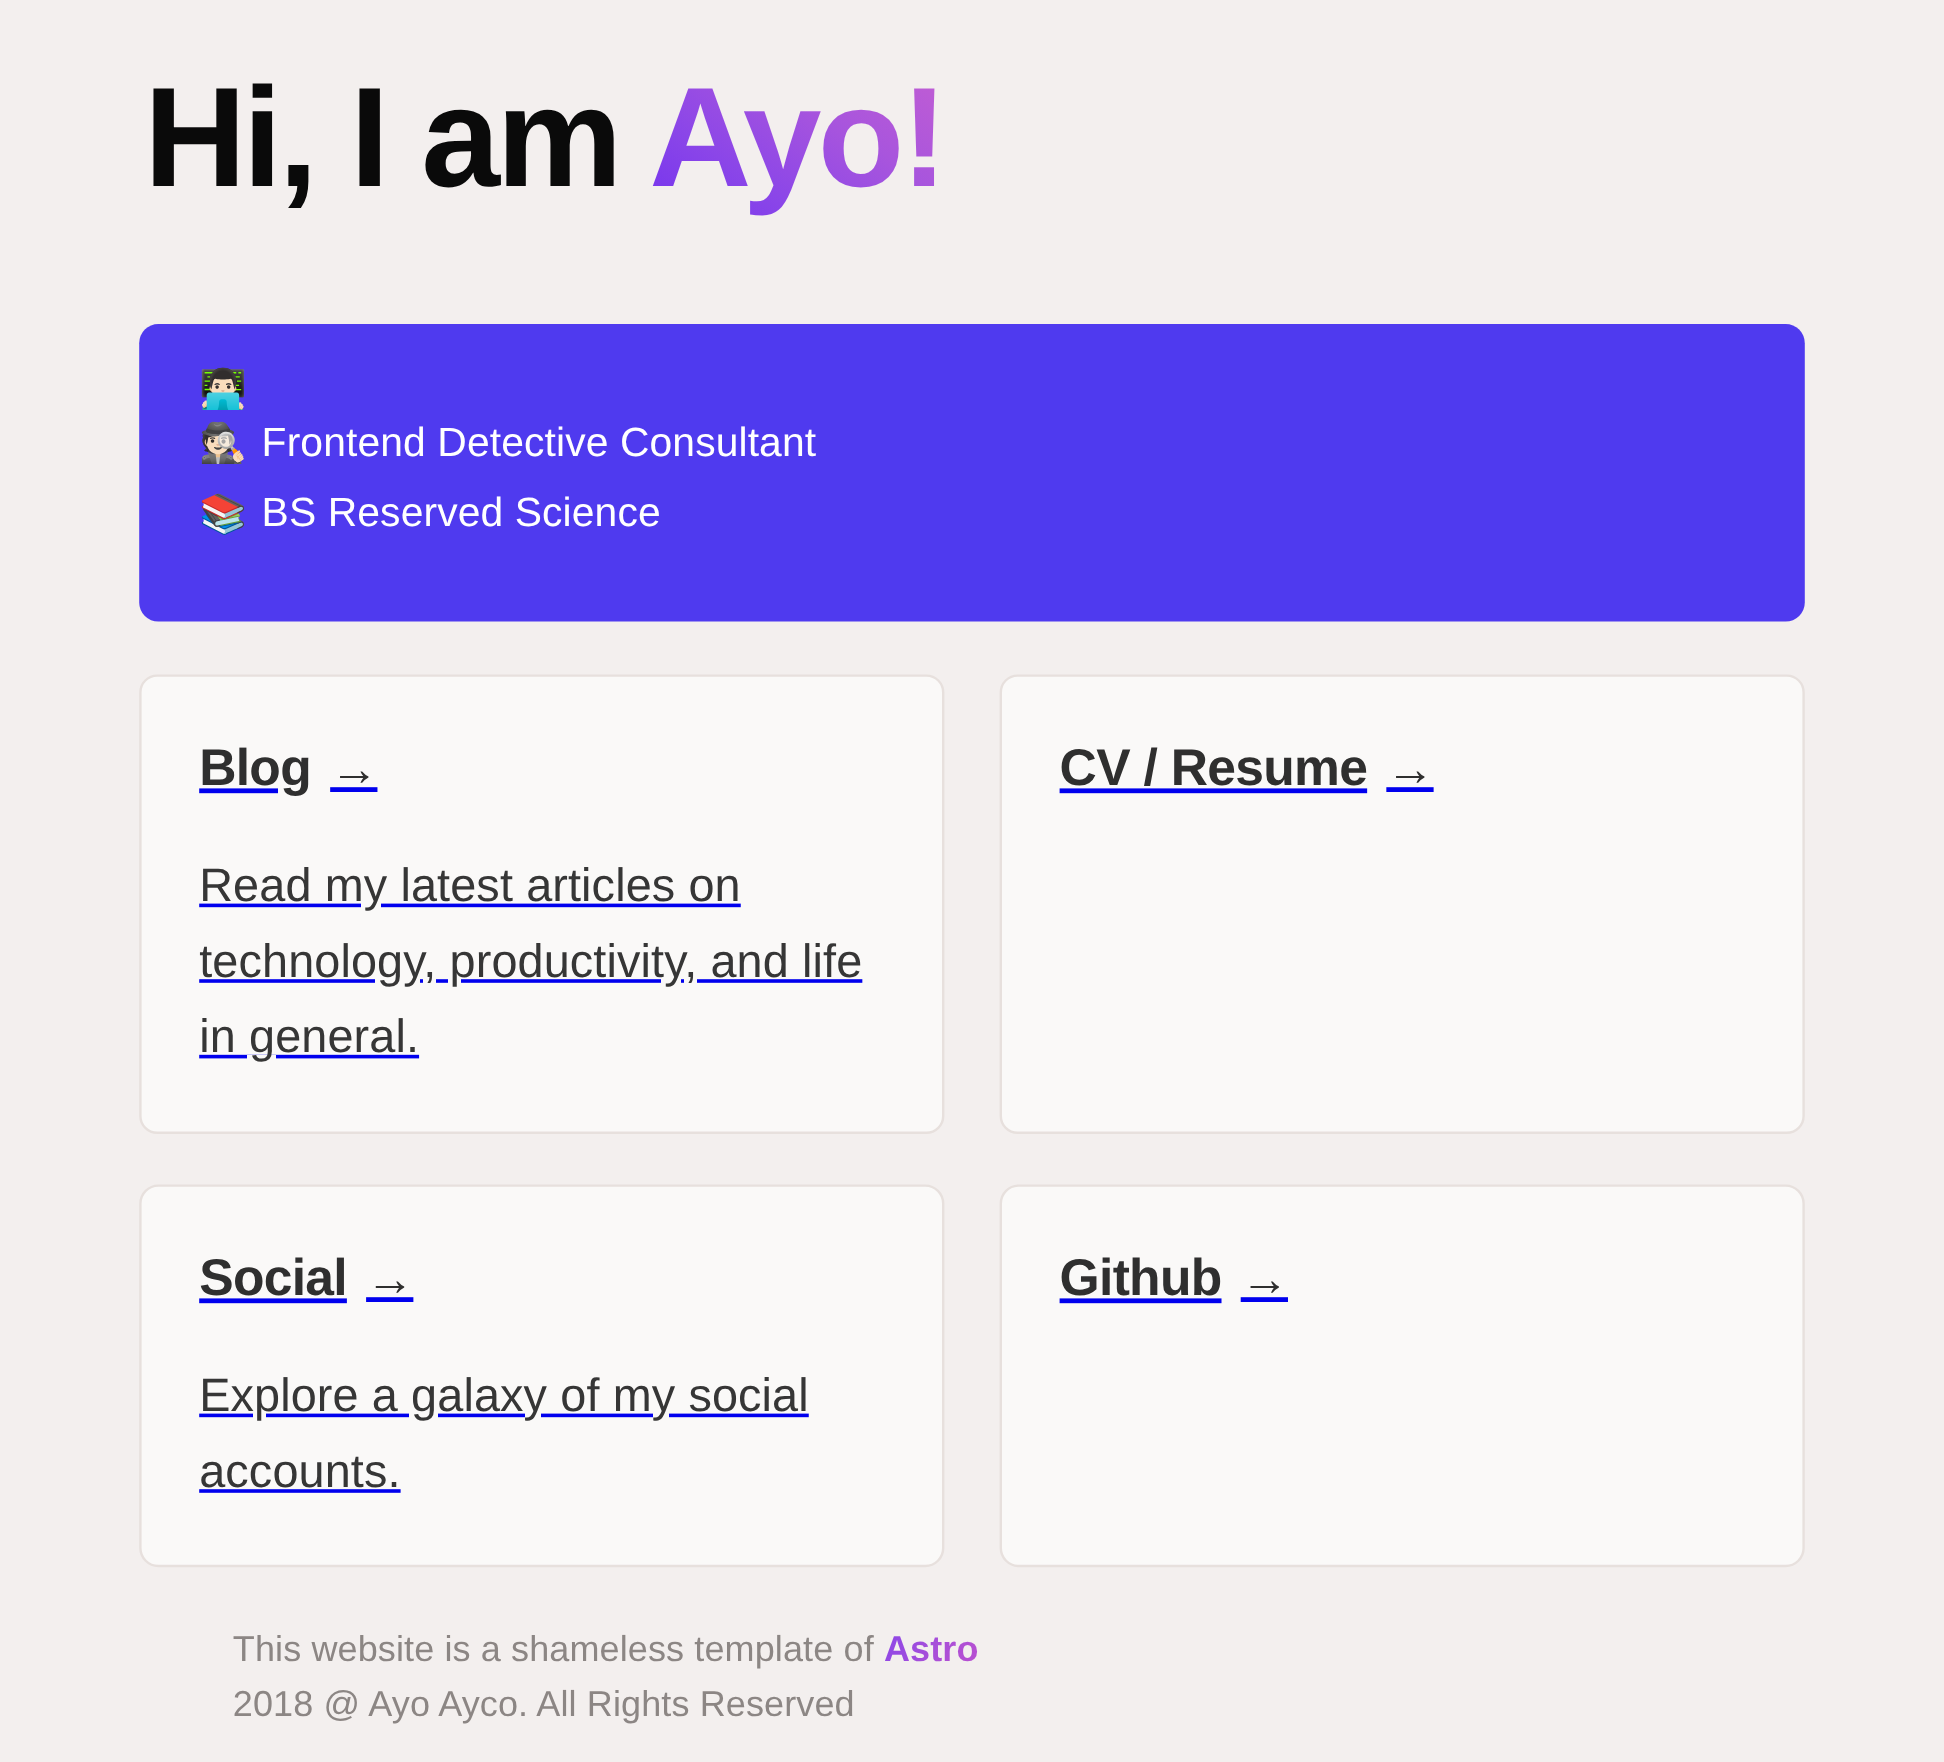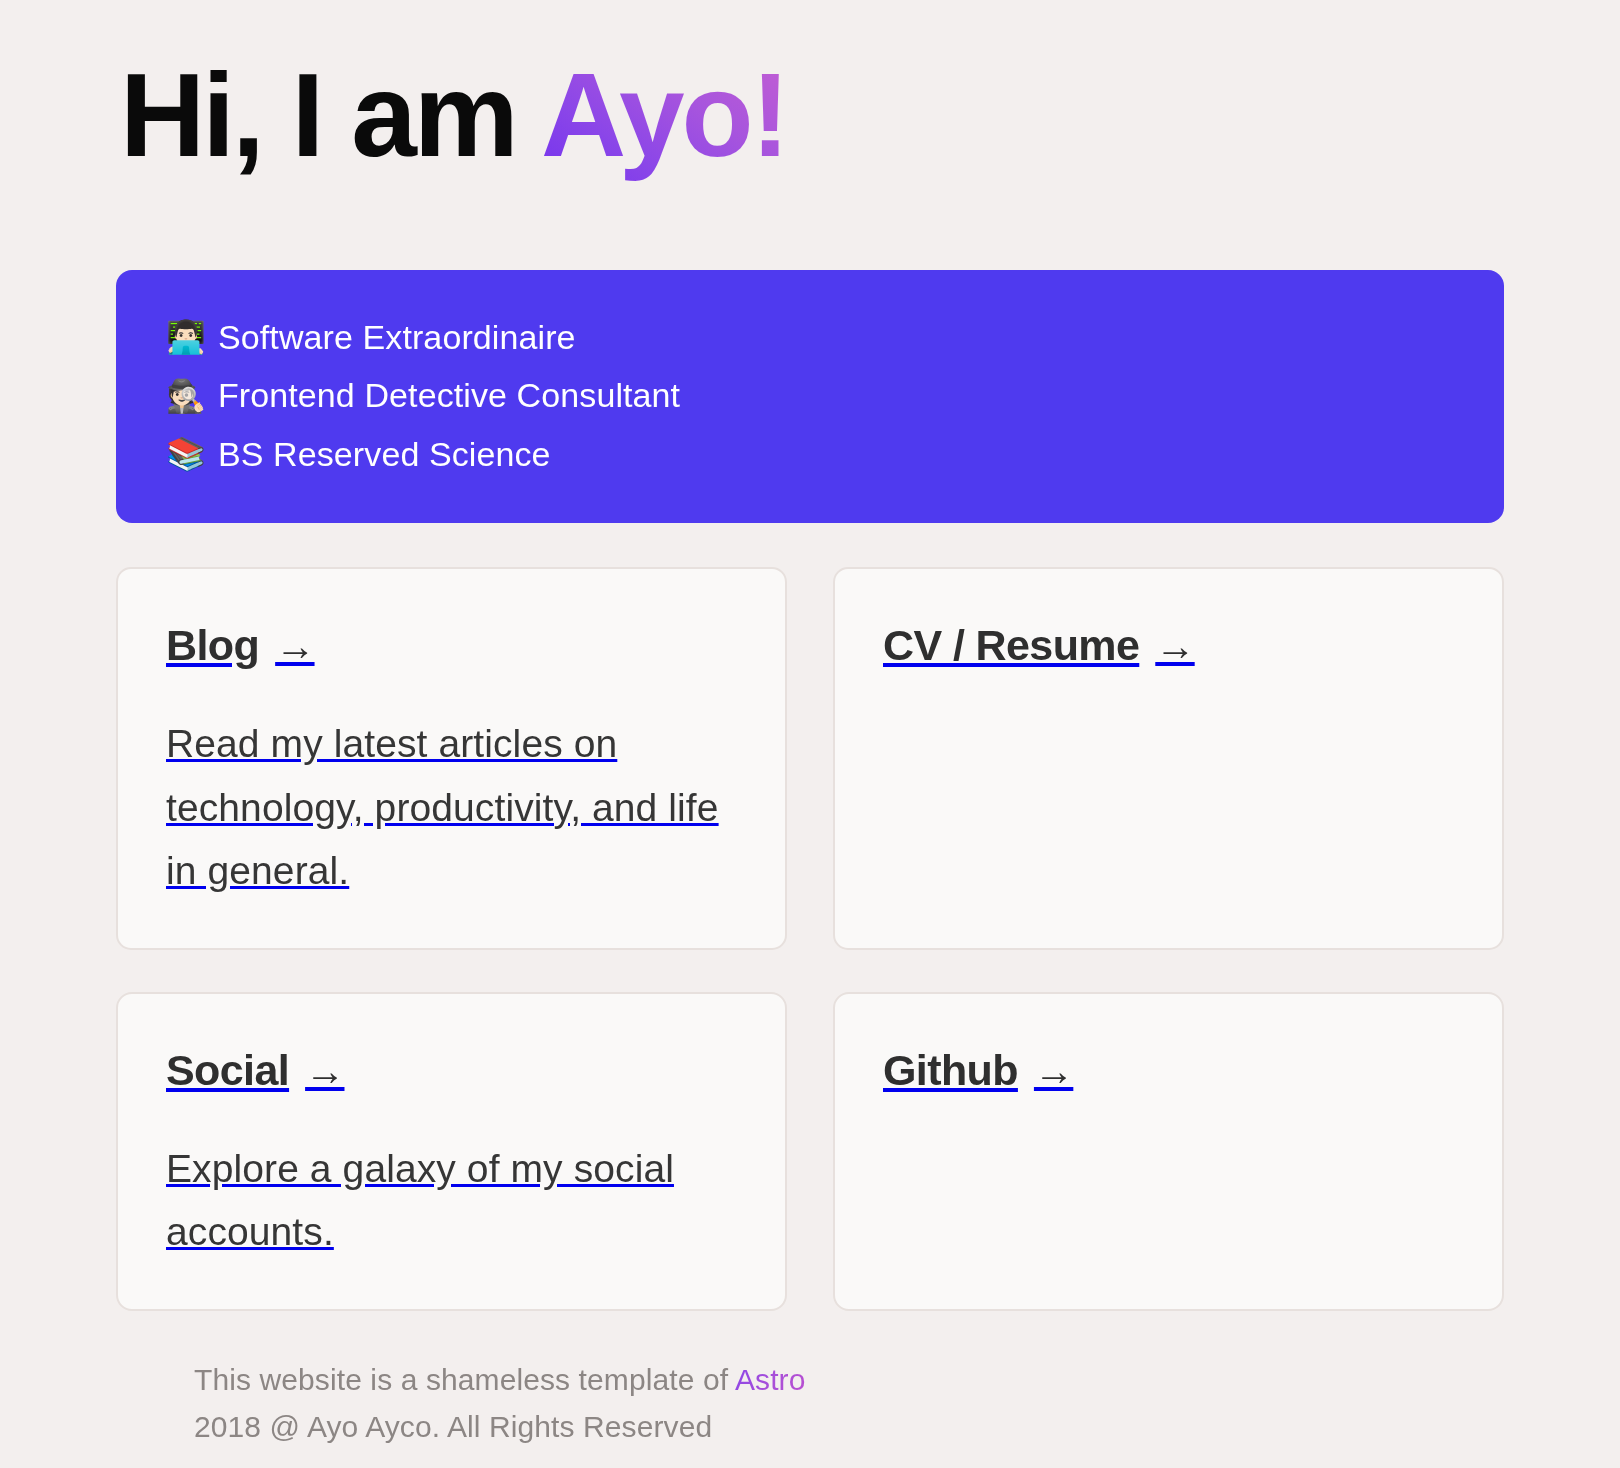--- a/index.html
+++ b/index.html
@@ -101,42 +101,41 @@
   
   .footer {
     margin-top: 46px;
     padding-left: 78px;
     font-size: 30px;
     line-height: 1.55;
     color: #8C8684;
     letter-spacing: 0.1px;
   }
   .footer .brand {
-    font-weight: 400;
+    font-weight: 700;
     background-image: linear-gradient(120deg, #8B46E8 0%, #A94FD8 55%, #B94FD0 100%);
     -webkit-background-clip: text;
     background-clip: text;
     -webkit-text-fill-color: transparent;
     color: #9B4FDB;
   }
 </style>
 </head>
 <body>
 
 <div class="page">
 
   <h1 class="hero-title">
     <span>Hi, I am </span><span class="accent">Ayo!</span>
   </h1>
 
   <div class="info-panel">
     <ul class="info-list">
       <li class="info-item">
         <span class="info-emoji">👨🏻‍💻</span>
-        <span>Software Extraordinaire</span>
       </li>
       <li class="info-item">
         <span class="info-emoji">🕵🏻</span>
         <span>Frontend Detective Consultant</span>
       </li>
       <li class="info-item">
         <span class="info-emoji">📚</span>
         <span>BS Reserved Science</span>
       </li>
     </ul>

